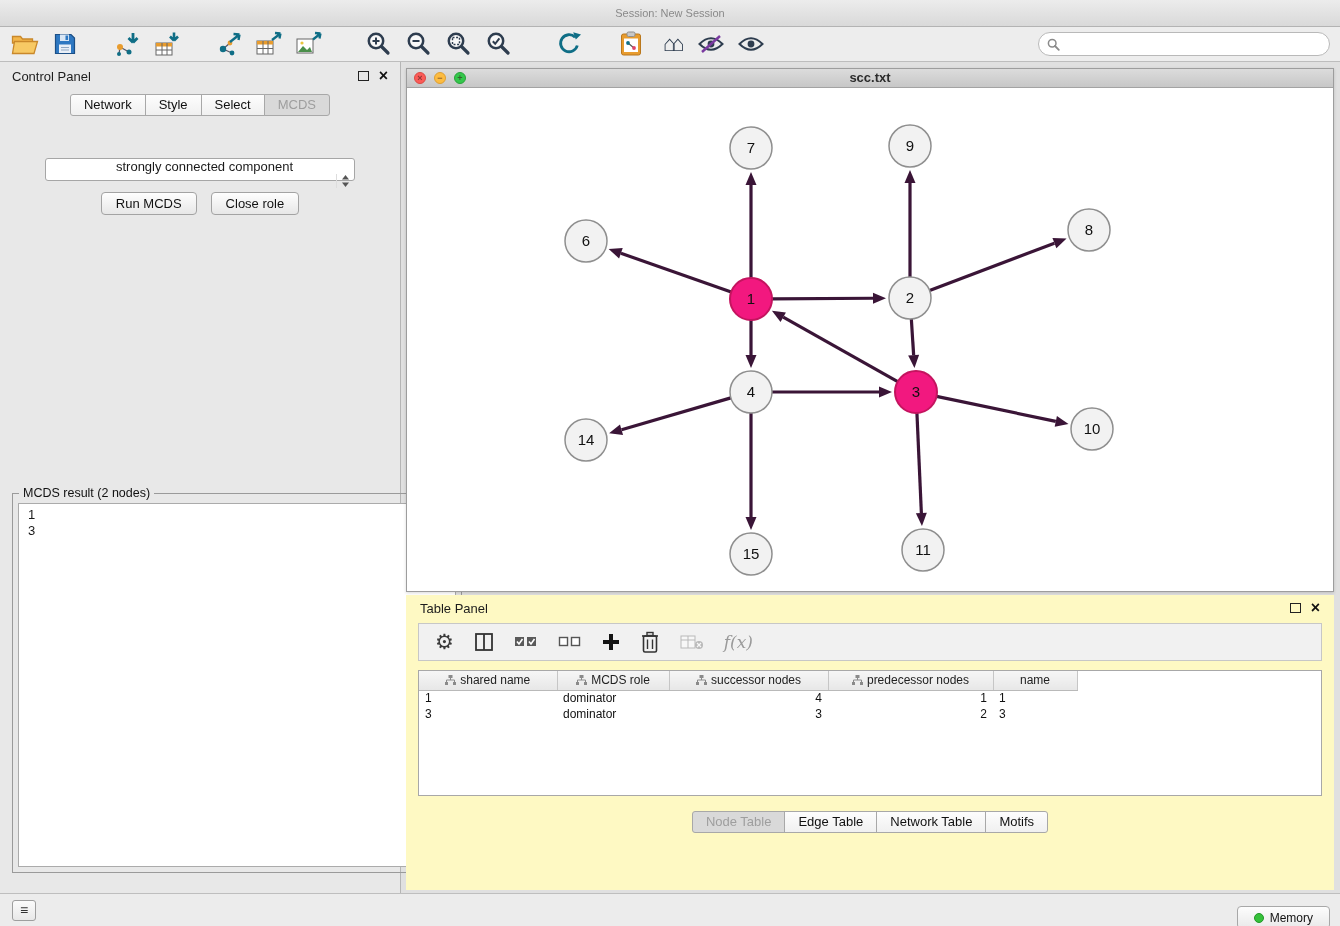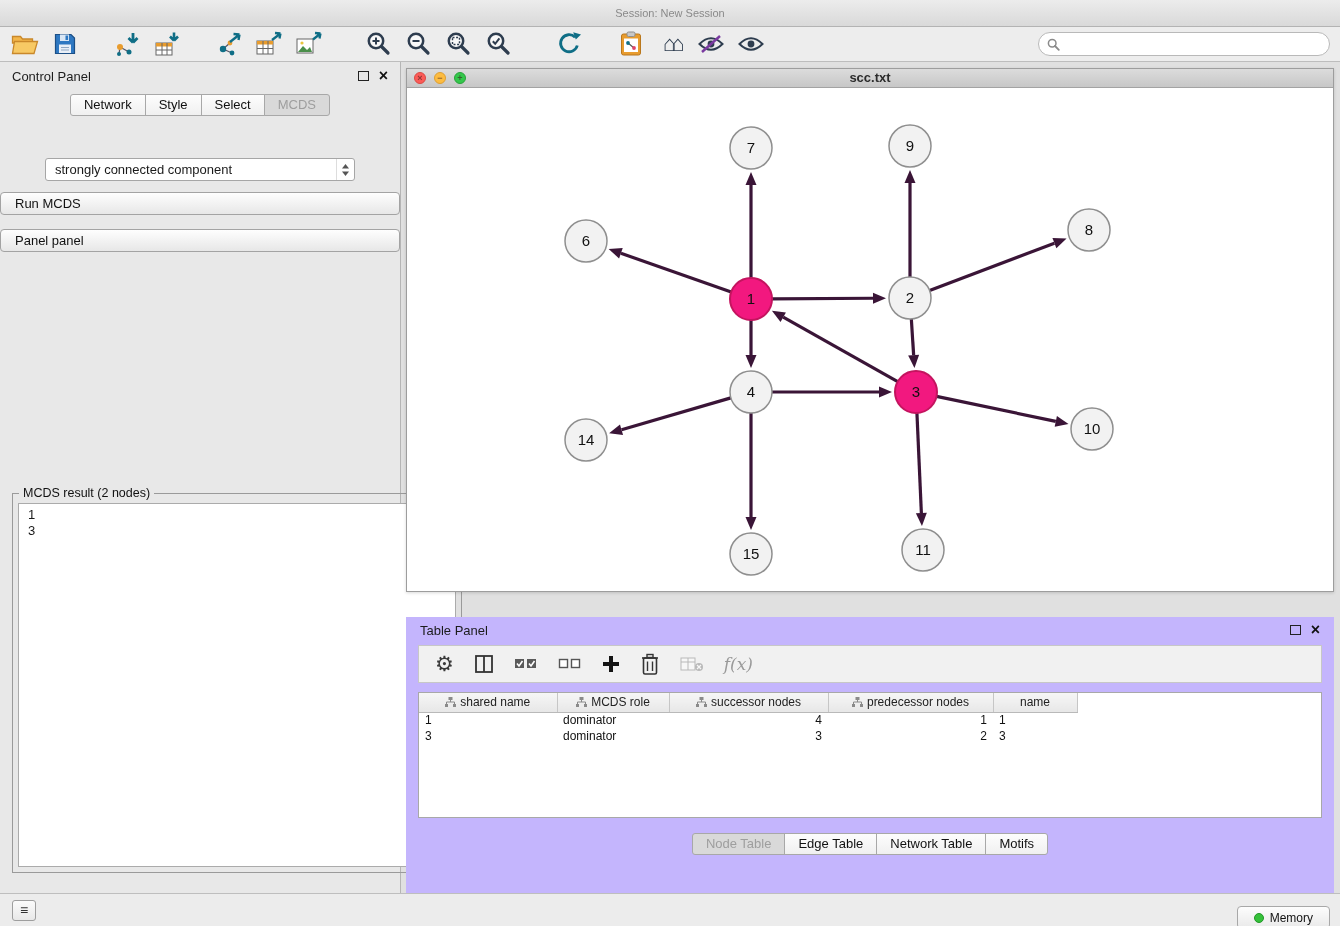--- a/index.html
+++ b/index.html
@@ -35,23 +35,23 @@
   .close-btn { font-size:16px; font-weight:bold; color:#111; line-height:12px; }
   .cp-tabs { display:flex; justify-content:center; margin-top:4px; }
   .tab { border:1px solid #a8a8a8; background:linear-gradient(#fdfdfd,#f0f0f0);
     padding:2px 13px 3px; font-size:13px; margin-left:-1px; color:#111; }
   .tab:first-child { border-radius:3px 0 0 3px; margin-left:0; }
   .tab:last-child { border-radius:0 3px 3px 0; }
   .tab.active { background:#d9d9d9; color:#9e9e9e; }
   .opt-label { text-align:center; margin-top:24px; font-size:13px; }
   .dropdown { position:absolute; left:45px; top:96px; width:310px; height:23px;
     background:#fff; border:1px solid #a6a6a6; border-radius:3px;
-    display:flex; align-items:center; padding-left:9px; font-size:13px; }
+    display:flex; align-items:center; padding-left:9px; font-size:13px;flex-direction:column; }
   .dd-stepper { margin-left:auto; width:18px; height:21px; display:flex; align-items:center; justify-content:center; border-left:1px solid #ddd; }
-  .btn-row { position:absolute; left:0; top:130px; width:100%; display:flex; justify-content:center; gap:14px;flex-direction:column; }
+  .btn-row { position:absolute; left:0; top:130px; width:100%; display:flex; justify-content:center; gap:14px; }
   .push-btn { border:1px solid #a3a3a3; border-radius:4px; background:linear-gradient(#fefefe,#e7e7e7);
     padding:3px 14px; font-size:13px; color:#111; }
   .result-box { position:absolute; left:12px; top:431px; width:450px; height:380px;
     border:1px solid #9a9a9a; }
   .result-title { position:absolute; top:-8px; left:6px; background:#e8e8e8; padding:0 4px;
     font-size:12.5px; color:#111; }
   .result-inner { position:absolute; left:5px; top:9px; right:5px; bottom:5px;
     background:#fff; border:1px solid #ababab; padding:3px 9px; font-size:13px; line-height:16px; overflow:auto; }
 
   
@@ -62,21 +62,21 @@
     font-size:13px; font-weight:bold; color:#2c2c2c; line-height:18px; }
   .traffic { position:absolute; left:7px; top:3px; display:flex; gap:8px; }
   .light { width:12px; height:12px; border-radius:50%; font-size:9px; line-height:11px;
     text-align:center; color:rgba(60,30,30,0.6); font-weight:bold; }
   .light.red { background:#fc5b57; border:1px solid #d94a44; }
   .light.yellow { background:#fdbc40; border:1px solid #dd9f34; }
   .light.green { background:#34c74b; border:1px solid #28a33a; }
   #graph-svg { display:block; }
 
   
-  .table-panel { position:absolute; left:406px; top:617px; width:928px; height:295px; background:#c4b5fd; }
+  .table-panel { position:absolute; left:406px; top:595px; width:928px; height:295px; background:#fef9c3; }
   .tp-header { height:26px; display:flex; align-items:center; padding:0 14px; }
   .tp-toolbar { margin:2px 12px 0; height:38px; background:#f1f1f1; border:1px solid #c7c7c7;
     display:flex; align-items:center; gap:20px; padding-left:16px; }
   .ticon { display:flex; align-items:center; justify-content:center; }
   .disabled { opacity:0.45; }
   .fx { font-family:"DejaVu Serif", serif; font-style:italic; font-size:17px; color:#9a9a9a; }
   .table-view { margin:9px 12px 0; background:#fff; border:1px solid #a8a8a8; height:126px; overflow:hidden; }
   table.node-table { border-collapse:collapse; table-layout:fixed; font-size:12px; }
   .node-table th { height:19px; background:linear-gradient(#f6f6f6,#e7e7e7);
     border-right:1px solid #c6c6c6; border-bottom:1px solid #b9b9b9;
@@ -263,21 +263,21 @@
       <span>strongly connected component</span>
       <span class="dd-stepper">
         <svg width="9" height="14" viewBox="0 0 9 14">
           <polygon points="4.5,1 8,5.5 1,5.5" fill="#555"></polygon>
           <polygon points="4.5,13 8,8.5 1,8.5" fill="#555"></polygon>
         </svg>
       </span>
     </div>
     <div class="btn-row">
       <span class="push-btn">Run MCDS</span>
-      <span class="push-btn">Panel panel</span>
+      <span class="push-btn">Close role</span>
     </div>
     <div class="result-box">
       <span class="result-title">MCDS result (2 nodes)</span>
       <div class="result-inner">
           <div>1</div>
           <div>3</div>
         </div>
     </div>
   </div>
 

